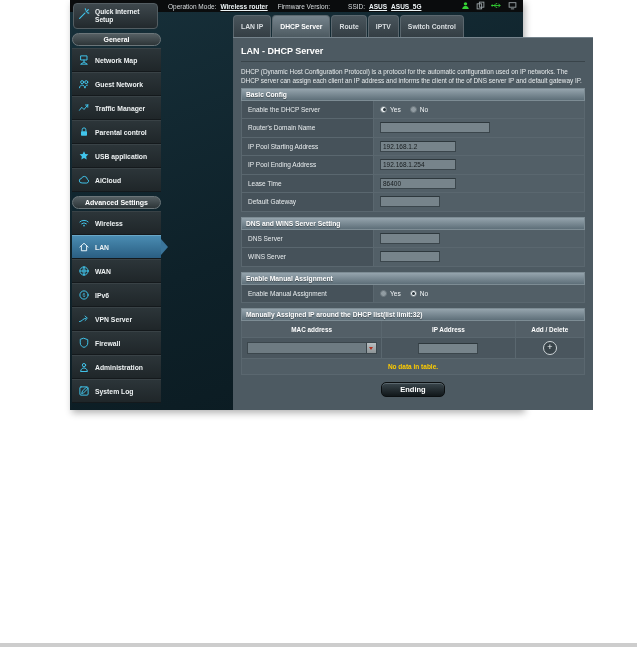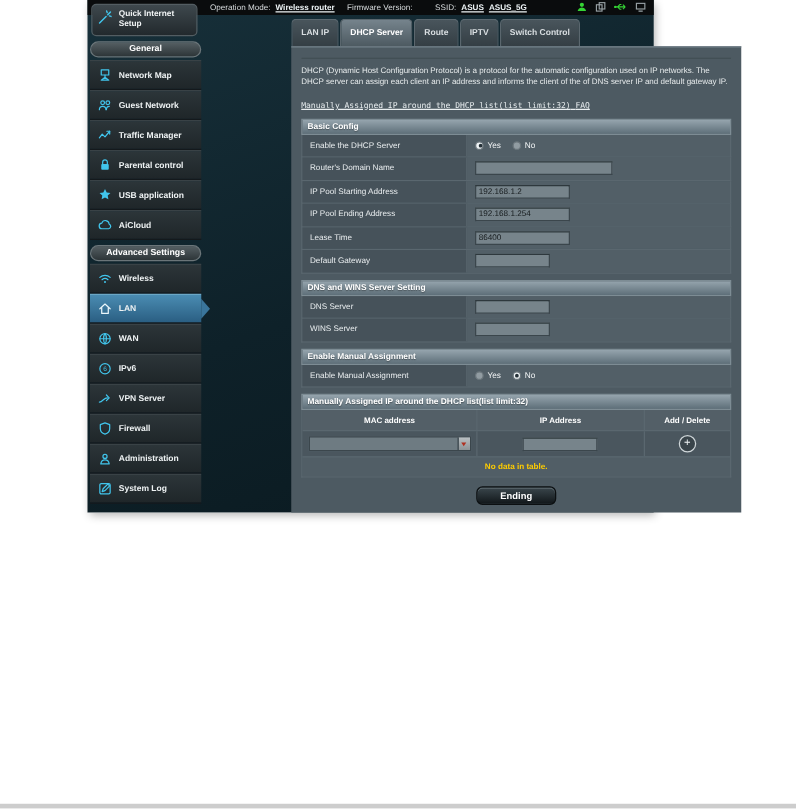--- a/index.html
+++ b/index.html
@@ -286,23 +286,23 @@
 
     <div class="tabbar">
       <div class="tab">LAN IP</div>
       <div class="tab active">DHCP Server</div>
       <div class="tab">Route</div>
       <div class="tab">IPTV</div>
       <div class="tab">Switch Control</div>
     </div>
 
     <div class="content">
+      <div class="page-title">LAN - DHCP Server</div>
       <div class="title-divider"></div>
       <div class="desc">DHCP (Dynamic Host Configuration Protocol) is a protocol for the automatic configuration used on IP networks. The DHCP server can assign each client an IP address and informs the client of the of DNS server IP and default gateway IP.</div>
-      <span class="page-link"><span>Manually Assigned IP around the DHCP list(list limit:32)</span>&nbsp;<span>FAQ</span></span>
 
       
       <div class="sec">
         <div class="sec-hdr">Basic Config</div>
         <div class="row">
           <div class="cell-l">Enable the DHCP Server</div>
           <div class="cell-r">
             <span class="radio-group">
               <span class="radio checked"></span>
               <span class="radio-label">Yes</span>

